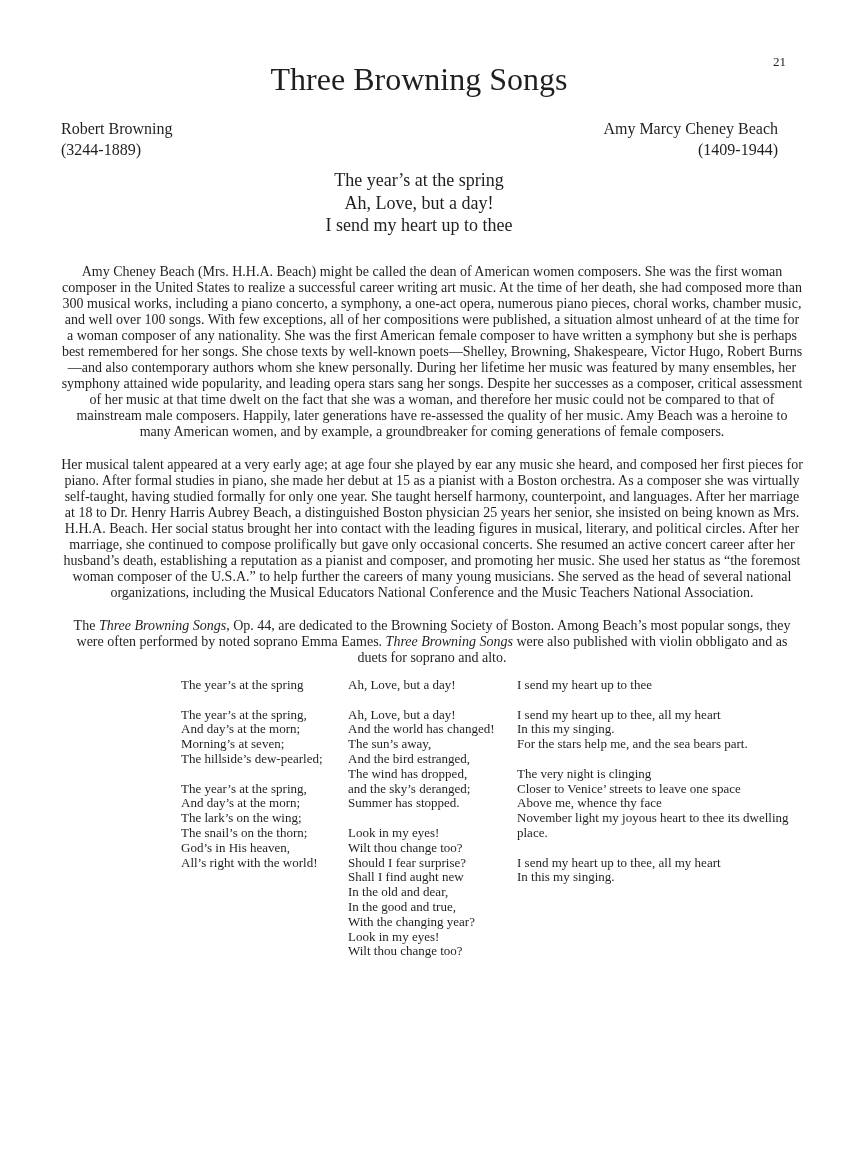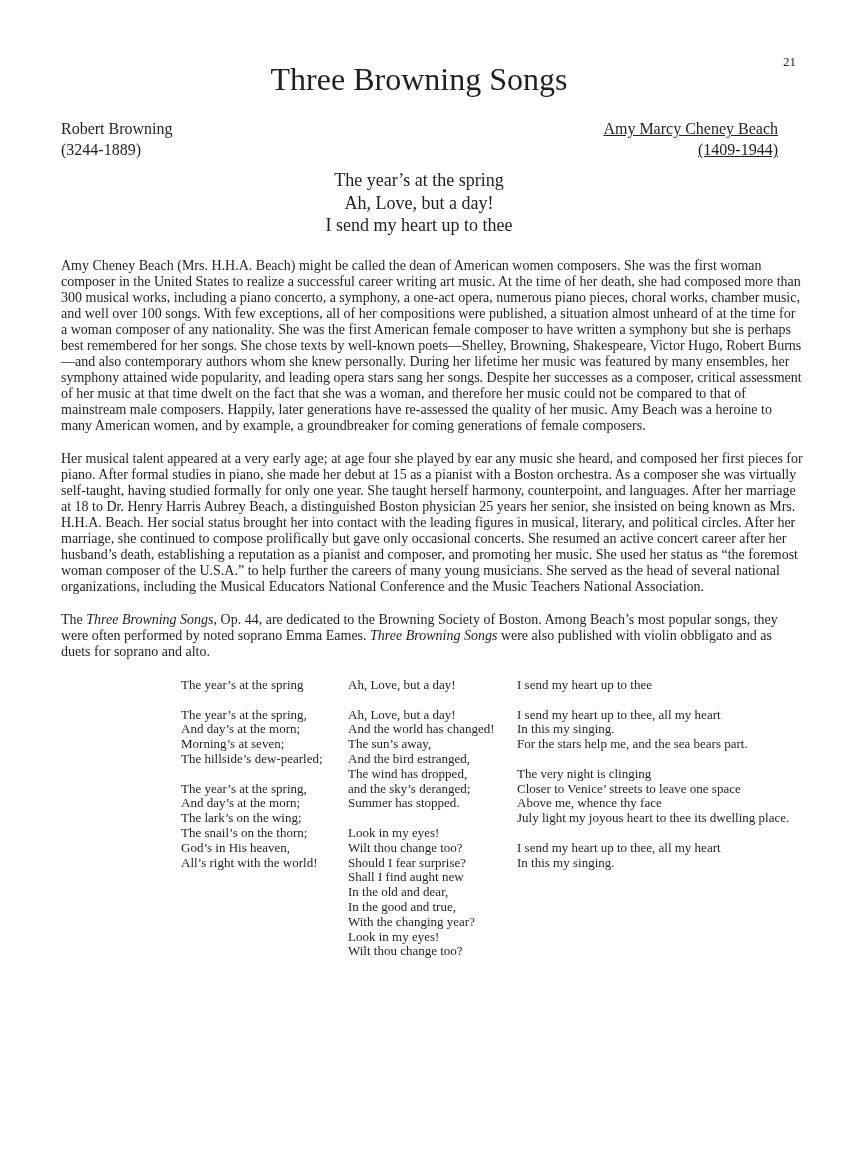--- a/index.html
+++ b/index.html
@@ -9,21 +9,21 @@
     height: 1152px;
     margin: 0 auto;
     background: #ffffff;
     color: #1f1f1f;
     font-family: "Liberation Serif", serif;
     overflow: hidden;
   }
   .page-number {
     position: absolute;
     top: 54px;
-    right: 68px;
+    right: 78px;
     font-size: 13px;
     line-height: 15px;
     margin-left: 20px;
   }
   .doc-title {
     position: absolute;
     top: 61px;
     left: 49px;
     width: 740px;
     margin: 0;
@@ -36,38 +36,38 @@
     position: absolute;
     top: 118px;
     left: 61px;
     width: 739px;
     display: flex;
     justify-content: space-between;
     font-size: 16px;
     line-height: 21px;
     align-items: center;
   }
-  .composer-credit { text-align: right; padding-right: 22px; text-decoration: underline; }
+  .composer-credit { text-align: right; padding-right: 22px; }
   .epigraph {
     position: absolute;
     top: 169px;
     left: 49px;
     width: 740px;
     text-align: center;
     font-size: 18px;
     line-height: 22.5px;
   }
   .body-text {
     position: absolute;
-    top: 258px;
+    top: 264px;
     left: 61px;
     width: 742px;
     font-size: 14px;
     line-height: 16px;
-    text-align: left;
+    text-align: center;
   }
   .body-text p { margin: 0 0 17px 0; }
   .italic { font-style: italic; }
   .poems {
     position: absolute;
     top: 678px;
     left: 181px;
     display: flex;
     align-items: flex-start;
     font-size: 13px;
@@ -146,19 +146,19 @@
 Wilt thou change too?</div>
     </div>
     <div class="song-col-3">
       <div class="poem-title">I send my heart up to thee</div>
       <div class="stanza">I send my heart up to thee, all my heart
 In this my singing.
 For the stars help me, and the sea bears part.</div>
       <div class="stanza">The very night is clinging
 Closer to Venice’ streets to leave one space
 Above me, whence thy face
-July light my joyous heart to thee its dwelling place.</div>
+November light my joyous heart to thee its dwelling place.</div>
       <div class="stanza">I send my heart up to thee, all my heart
 In this my singing.</div>
     </div>
   </div>
 
 </div>
 
 </body></html>

